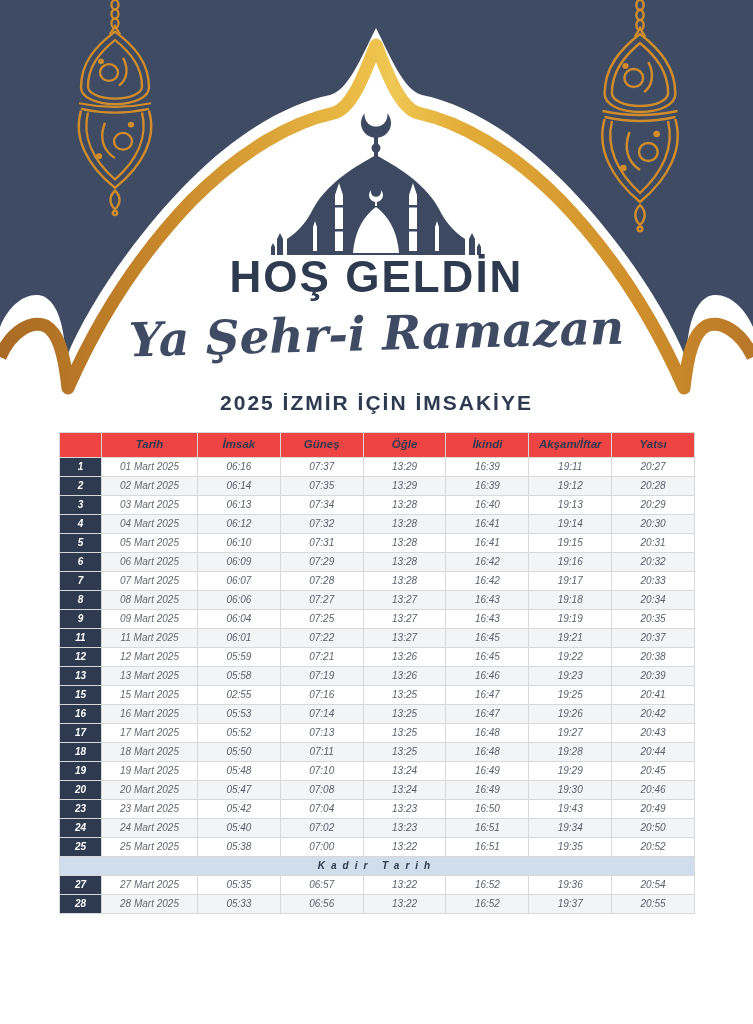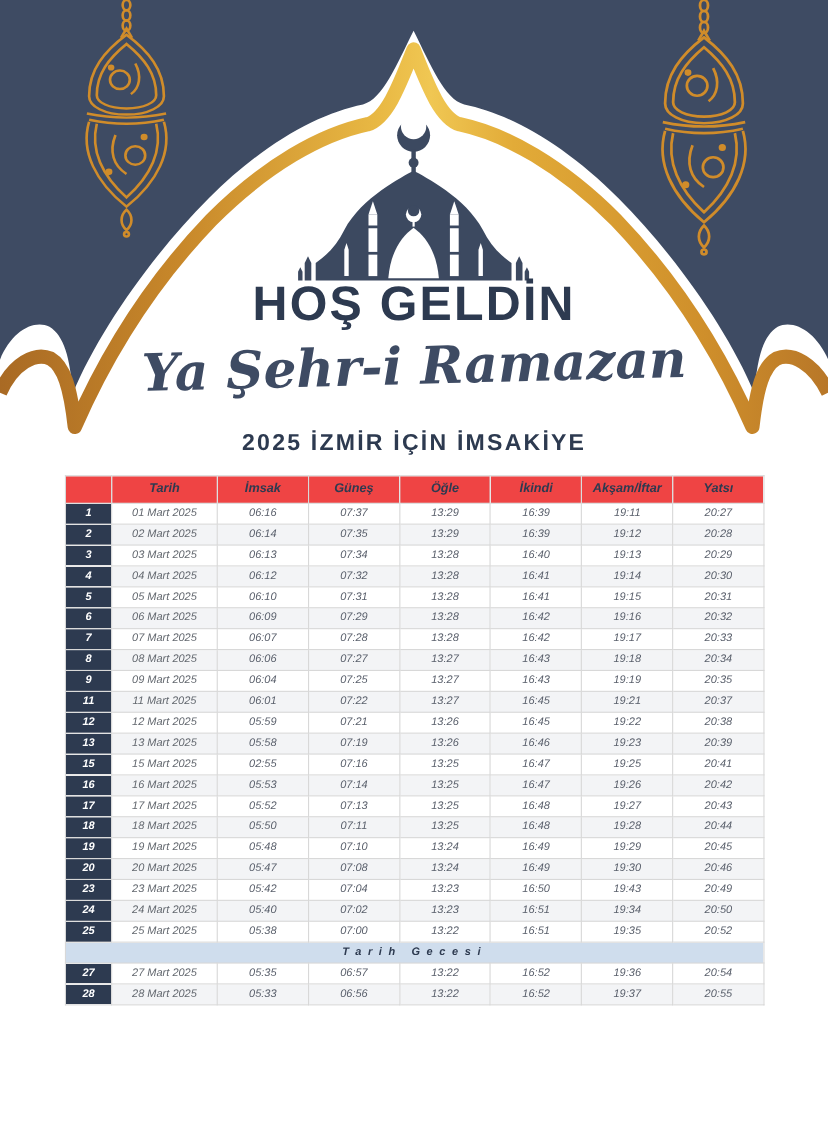--- a/index.html
+++ b/index.html
@@ -389,21 +389,21 @@
             <td class="num">25</td>
             <td class="date">25 Mart 2025</td>
             <td class="time">05:38</td>
             <td class="time">07:00</td>
             <td class="time">13:22</td>
             <td class="time">16:51</td>
             <td class="time">19:35</td>
             <td class="time">20:52</td>
           </tr>
           <tr>
-            <td colspan="8" class="kadir">Tarih Gecesi</td>
+            <td colspan="8" class="kadir">Kadir Tarih</td>
           </tr>
           <tr>
             <td class="num">27</td>
             <td class="date">27 Mart 2025</td>
             <td class="time">05:35</td>
             <td class="time">06:57</td>
             <td class="time">13:22</td>
             <td class="time">16:52</td>
             <td class="time">19:36</td>
             <td class="time">20:54</td>

